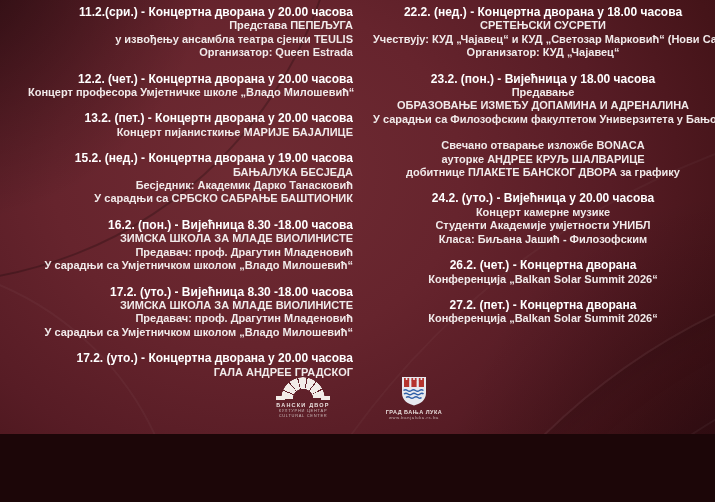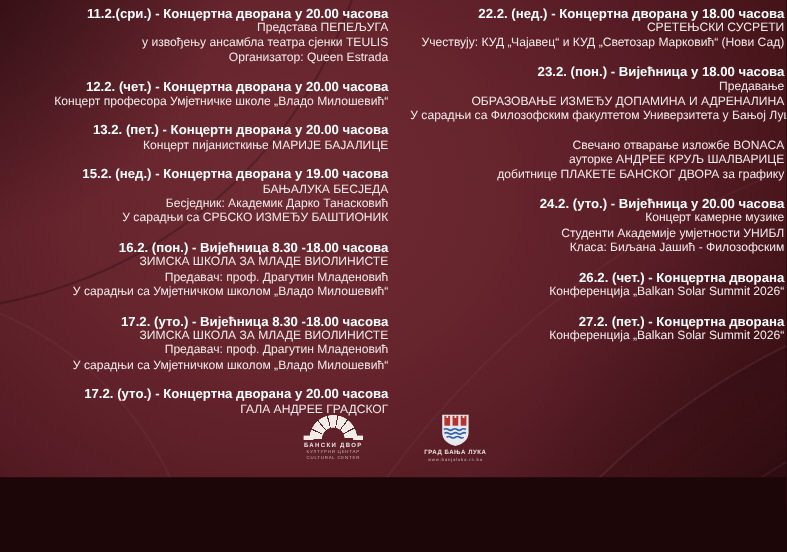--- a/index.html
+++ b/index.html
@@ -14,24 +14,24 @@
   }
   .arc { position:absolute; border-radius:50%; pointer-events:none; }
   .arc.a1 { left:-500px; top:-560px; width:840px;  height:840px;  border:2px solid rgba(0,0,0,0.22); }
   .arc.a2 { left:-420px; top:260px;  width:600px;  height:600px;  border:2px solid rgba(255,255,255,0.035); }
   .arc.a3 { left:347px;  top:247px;  width:1306px; height:1306px; border:2px solid rgba(255,255,255,0.055); box-shadow: inset 0 0 40px rgba(0,0,0,0.18); }
   .arc.a4 { left:440px;  top:340px;  width:1120px; height:1120px; border:2px solid rgba(255,255,255,0.045); }
   .arc.a5 { left:200px;  top:100px;  width:1600px; height:1600px; border:2px solid rgba(255,255,255,0.03); }
 
   .col { position:absolute; top:6px; }
   .col-left  { left:28px;  width:325px; text-align:right; }
-  .col-right { left:373px; width:340px; text-align:right; }
+  .col-right { left:373px; width:340px; text-align:center; }
   .event { margin-bottom:13px; }
   .ev-h { font-size:12px; font-weight:bold; color:#ffffff; line-height:13.4px; white-space:nowrap; }
-  .ev-l { font-size:11px; color:#f1eaea; line-height:13.4px; white-space:nowrap; }
+  .ev-l { font-size:11px; color:#f1eaea; line-height:13.4px; white-space:nowrap;font-weight:bold; }
 
   .footer { position:absolute; left:0; bottom:0; width:100%; height:70px; pointer-events:none; }
   .logo { position:absolute; text-align:center; color:#ded2d2; }
   .logo-banski { left:268px; bottom:16px; width:70px; }
   .logo-city   { left:380px; bottom:14px; width:68px; }
 
   .arch { position:relative; width:44px; height:22px; margin:0 auto 3px auto; }
   .arch-fan {
     position:absolute; left:0; top:0; width:44px; height:22px;
     border-radius:44px 44px 0 0; overflow:hidden;
@@ -71,21 +71,21 @@
       <div class="ev-l">Концерт професора Умјетничке школе „Владо Милошевић“</div>
     </div>
     <div class="event">
       <div class="ev-h">13.2. (пет.) -  Концертн дворана у 20.00 часова</div>
       <div class="ev-l">Концерт пијанисткиње МАРИЈЕ БАЈАЛИЦЕ</div>
     </div>
     <div class="event">
       <div class="ev-h">15.2. (нед.) - Концертна дворана у 19.00 часова</div>
       <div class="ev-l">БАЊАЛУКА БЕСЈЕДА</div>
       <div class="ev-l">Бесједник: Академик Дарко Танасковић</div>
-      <div class="ev-l">У сарадњи са СРБСКО ИЗМЕЂУ БАШТИОНИК</div>
+      <div class="ev-l">У сарадњи са СРБСКО САБРАЊЕ БАШТИОНИК</div>
     </div>
     <div class="event">
       <div class="ev-h">16.2. (пон.) - Вијећница 8.30 -18.00 часова</div>
       <div class="ev-l">ЗИМСКА ШКОЛА ЗА МЛАДЕ ВИОЛИНИСТЕ</div>
       <div class="ev-l">Предавач: проф. Драгутин Младеновић</div>
       <div class="ev-l">У сарадњи са Умјетничком школом „Владо Милошевић“</div>
     </div>
     <div class="event">
       <div class="ev-h">17.2. (уто.) - Вијећница 8.30 -18.00 часова</div>
       <div class="ev-l">ЗИМСКА ШКОЛА ЗА МЛАДЕ ВИОЛИНИСТЕ</div>
@@ -96,20 +96,21 @@
       <div class="ev-h">17.2. (уто.) - Концертна дворана у 20.00 часова</div>
       <div class="ev-l">ГАЛА АНДРЕЕ ГРАДСКОГ</div>
     </div>
   </div>
 
   <div class="col col-right">
     <div class="event">
       <div class="ev-h">22.2. (нед.) - Концертна дворана у 18.00 часова</div>
       <div class="ev-l">СРЕТЕЊСКИ СУСРЕТИ</div>
       <div class="ev-l">Учествују: КУД „Чајавец“ и КУД „Светозар Марковић“ (Нови Сад)</div>
+      <div class="ev-l">Организатор: КУД „Чајавец“</div>
     </div>
     <div class="event">
       <div class="ev-h">23.2. (пон.) - Вијећница у 18.00 часова</div>
       <div class="ev-l">Предавање</div>
       <div class="ev-l">ОБРАЗОВАЊЕ ИЗМЕЂУ ДОПАМИНА И АДРЕНАЛИНА</div>
       <div class="ev-l">У сарадњи са Филозофским факултетом Универзитета у Бањој Луци</div>
     </div>
     <div class="event">
       <div class="ev-l">Свечано отварање изложбе BONACA</div>
       <div class="ev-l">ауторке АНДРЕЕ КРУЉ ШАЛВАРИЦЕ</div>

